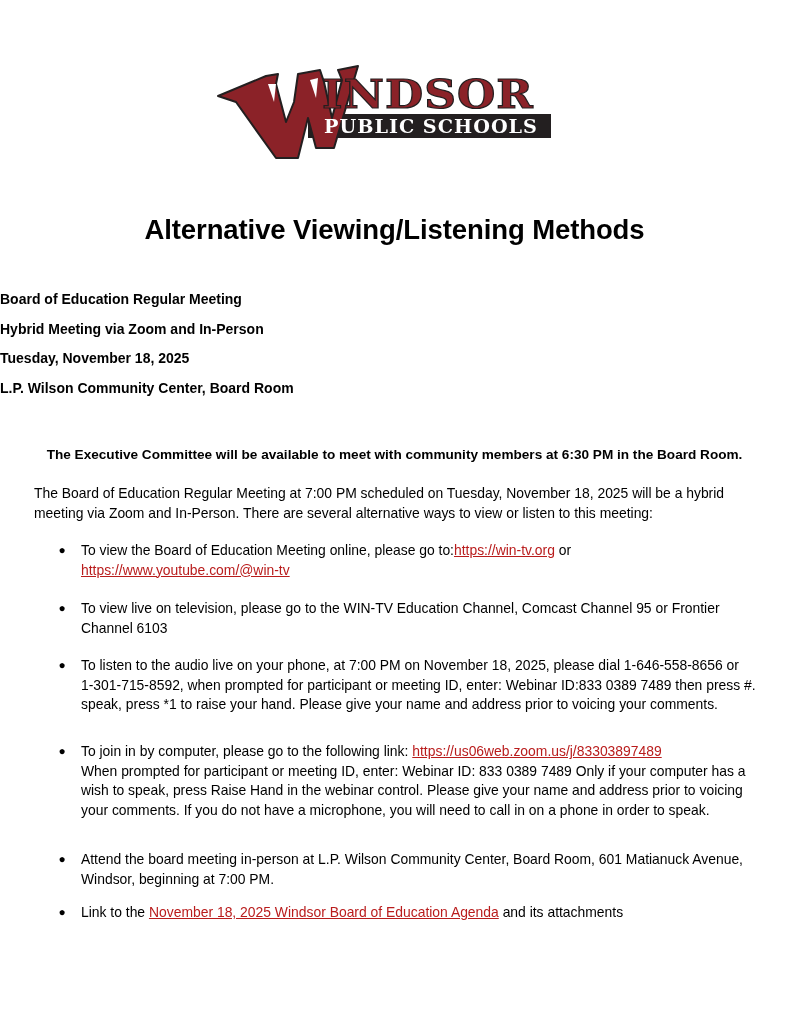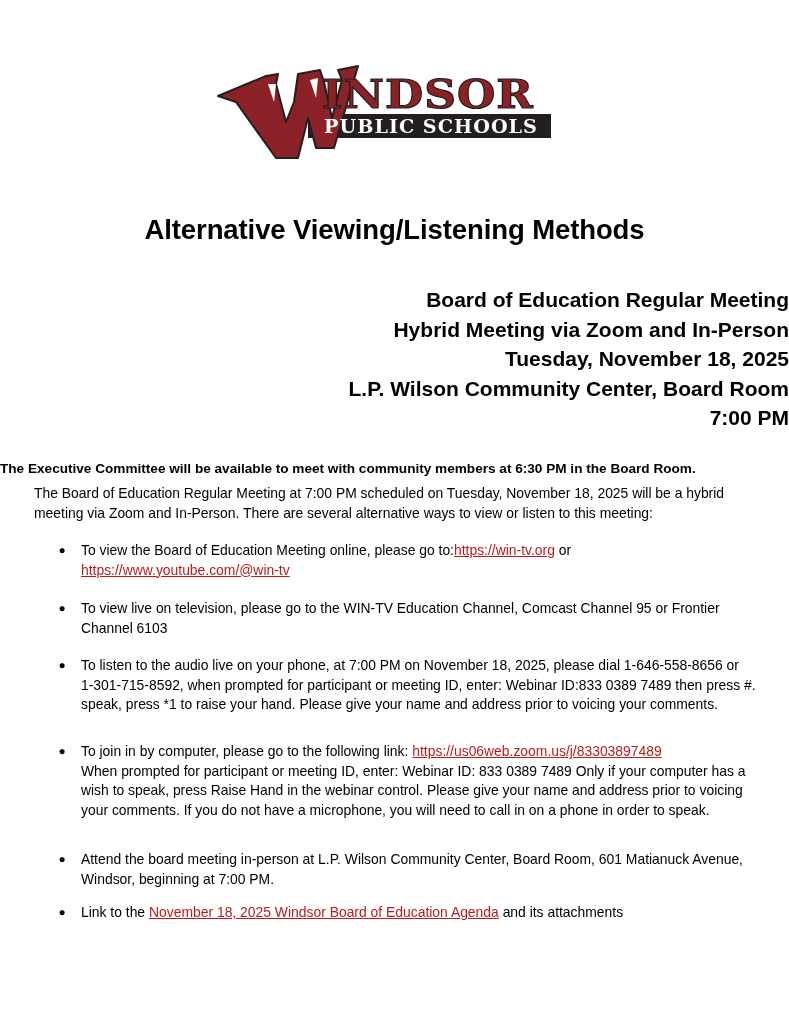--- a/index.html
+++ b/index.html
@@ -11,27 +11,27 @@
 
   
   .logo { position: absolute; left: 216px; top: 62px; width: 340px; height: 100px; }
   .logo svg { display: block; }
 
   .title {
     position: absolute; left: 0; right: 0; top: 214px; text-align: center;
     font-weight: bold; font-size: 27.5px; letter-spacing: -0.1px;
   }
   .subhead {
-    position: absolute; left: 0; right: 0; top: 285px; text-align: right;
-    font-weight: bold; font-size: 21px; line-height: 29.5px;
+    position: absolute; left: 0; right: 0; top: 285px; text-align: left;
+    font-weight: bold; font-size: 14px; line-height: 29.5px;
   }
   .subhead div { white-space: nowrap; }
   .exec-note {
-    position: absolute; left: 0; right: 0; top: 447px; 
-    font-weight: bold; font-size: 13.6px; white-space: nowrap; margin-top: 14px;
+    position: absolute; left: 0; right: 0; top: 447px; text-align: center;
+    font-weight: bold; font-size: 13.6px; white-space: nowrap;
   }
   .intro {
     position: absolute; left: 34px; width: 720px; top: 484px;
     font-size: 13.9px; line-height: 19.5px;
   }
   .list { position: absolute; left: 0; top: 0; width: 789px; }
   .item {
     position: absolute; left: 81px; width: 700px;
     font-size: 13.9px; line-height: 19.5px;
   }
@@ -60,21 +60,20 @@
     </svg>
   </div>
 
   <div class="title">Alternative Viewing/Listening Methods</div>
 
   <div class="subhead">
     <div>Board of Education Regular Meeting</div>
     <div>Hybrid Meeting via Zoom and In-Person</div>
     <div>Tuesday, November 18, 2025</div>
     <div>L.P. Wilson Community Center, Board Room</div>
-    <div>7:00 PM</div>
   </div>
 
   <div class="exec-note">The Executive Committee will be available to meet with community members at 6:30 PM in the Board Room.</div>
 
   <div class="intro">
     <div>The Board of Education Regular Meeting at 7:00 PM scheduled on Tuesday, November 18, 2025 will be a hybrid</div>
     <div>meeting via Zoom and In-Person. There are several alternative ways to view or listen to this meeting:</div>
   </div>
 
   <div class="list">

